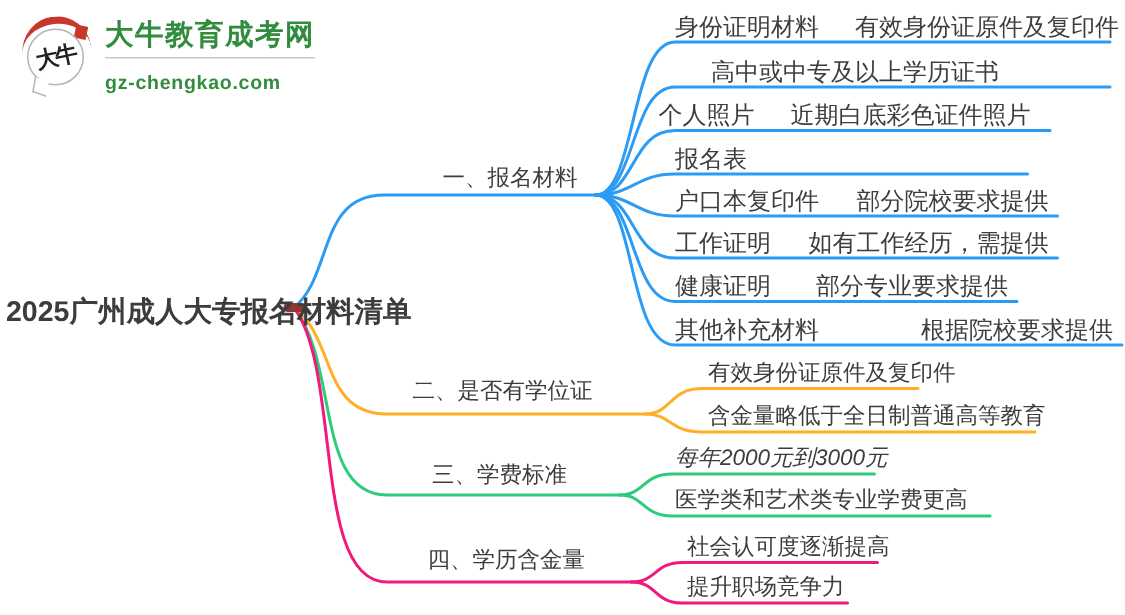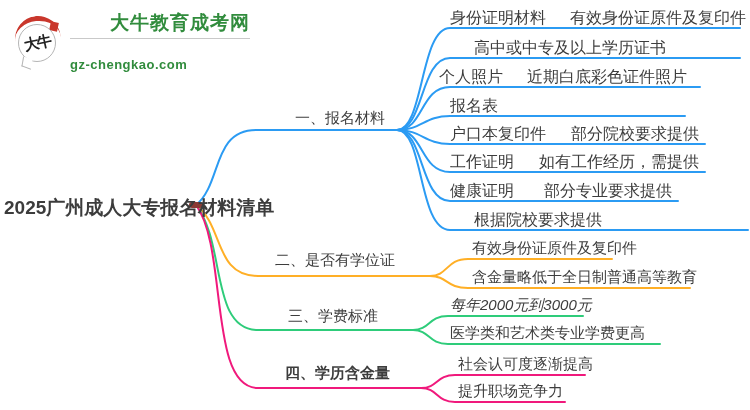--- a/index.html
+++ b/index.html
@@ -23,36 +23,36 @@
     border-left:1.5px solid #b5b5b5;border-bottom:1.5px solid #b5b5b5;
     transform:rotate(20deg) skew(10deg);
   }
   .logo-zi{font-size:15px;font-weight:bold;color:#222;transform:rotate(-12deg);letter-spacing:-2px;}
   .logo-arc{
     position:absolute;left:-2px;top:0px;width:46px;height:22px;
     border-radius:23px 23px 0 0;border-top:5px solid #c9372c;
     transform:rotate(-6deg);
   }
   .logo-seal{position:absolute;right:4px;top:6px;width:8px;height:9px;background:#c9372c;transform:rotate(12deg);}
-  .logo-name{font-size:19px;font-weight:bold;color:#318c3d;letter-spacing:1px;white-space:nowrap;margin-left:40px;}
+  .logo-name{font-size:19px;font-weight:bold;color:#318c3d;letter-spacing:1px;white-space:nowrap;}
   .logo-url{font-size:13px;font-weight:bold;color:#318c3d;border-top:1px solid #c9c9c9;
-    padding-top:18px;margin-top:2px;letter-spacing:.5px;white-space:nowrap;}
+    padding-top:8px;margin-top:2px;letter-spacing:.5px;white-space:nowrap;}
 
   
   .root{
     position:absolute;left:4px;top:195px;width:194px;text-align:center;
     font-size:19px;font-weight:600;color:#3c3c3c;white-space:nowrap;
   }
 
   
   .branch-label{position:absolute;font-size:15px;font-weight:500;text-align:center;white-space:nowrap;}
   .b1{left:266px;top:109px;width:148px;}
   .b2{left:255px;top:251px;width:160px;}
   .b3{left:258px;top:307px;width:150px;}
-  .b4{left:255px;top:364px;width:165px;font-weight:bold;}
+  .b4{left:255px;top:364px;width:165px;}
 
   
   .row{position:absolute;display:flex;justify-content:space-between;align-items:flex-end;
        font-size:16px;white-space:nowrap;}
   .row .v{margin-left:24px;}
 
   
   .sub{position:absolute;font-size:15px;white-space:nowrap;}
 </style>
 </head>
@@ -129,20 +129,21 @@
   </div>
   <div class="row" style="left:450px;top:152px;width:249px;">
     <span class="k">工作证明</span>
     <span class="v">如有工作经历，需提供</span>
   </div>
   <div class="row" style="left:450px;top:181px;width:222px;">
     <span class="k">健康证明</span>
     <span class="v">部分专业要求提供</span>
   </div>
   <div class="row" style="left:450px;top:210px;width:292px;">
+    <span class="k">其他补充材料</span>
     <span class="v">根据院校要求提供</span>
   </div>
 
   <div class="sub" style="left:472px;top:239px;">有效身份证原件及复印件</div>
   <div class="sub" style="left:472px;top:268px;">含金量略低于全日制普通高等教育</div>
 
   <div class="sub" style="left:450px;top:296px;font-style:italic;">每年2000元到3000元</div>
   <div class="sub" style="left:450px;top:324px;">医学类和艺术类专业学费更高</div>
 
   <div class="sub" style="left:458px;top:355px;">社会认可度逐渐提高</div>

